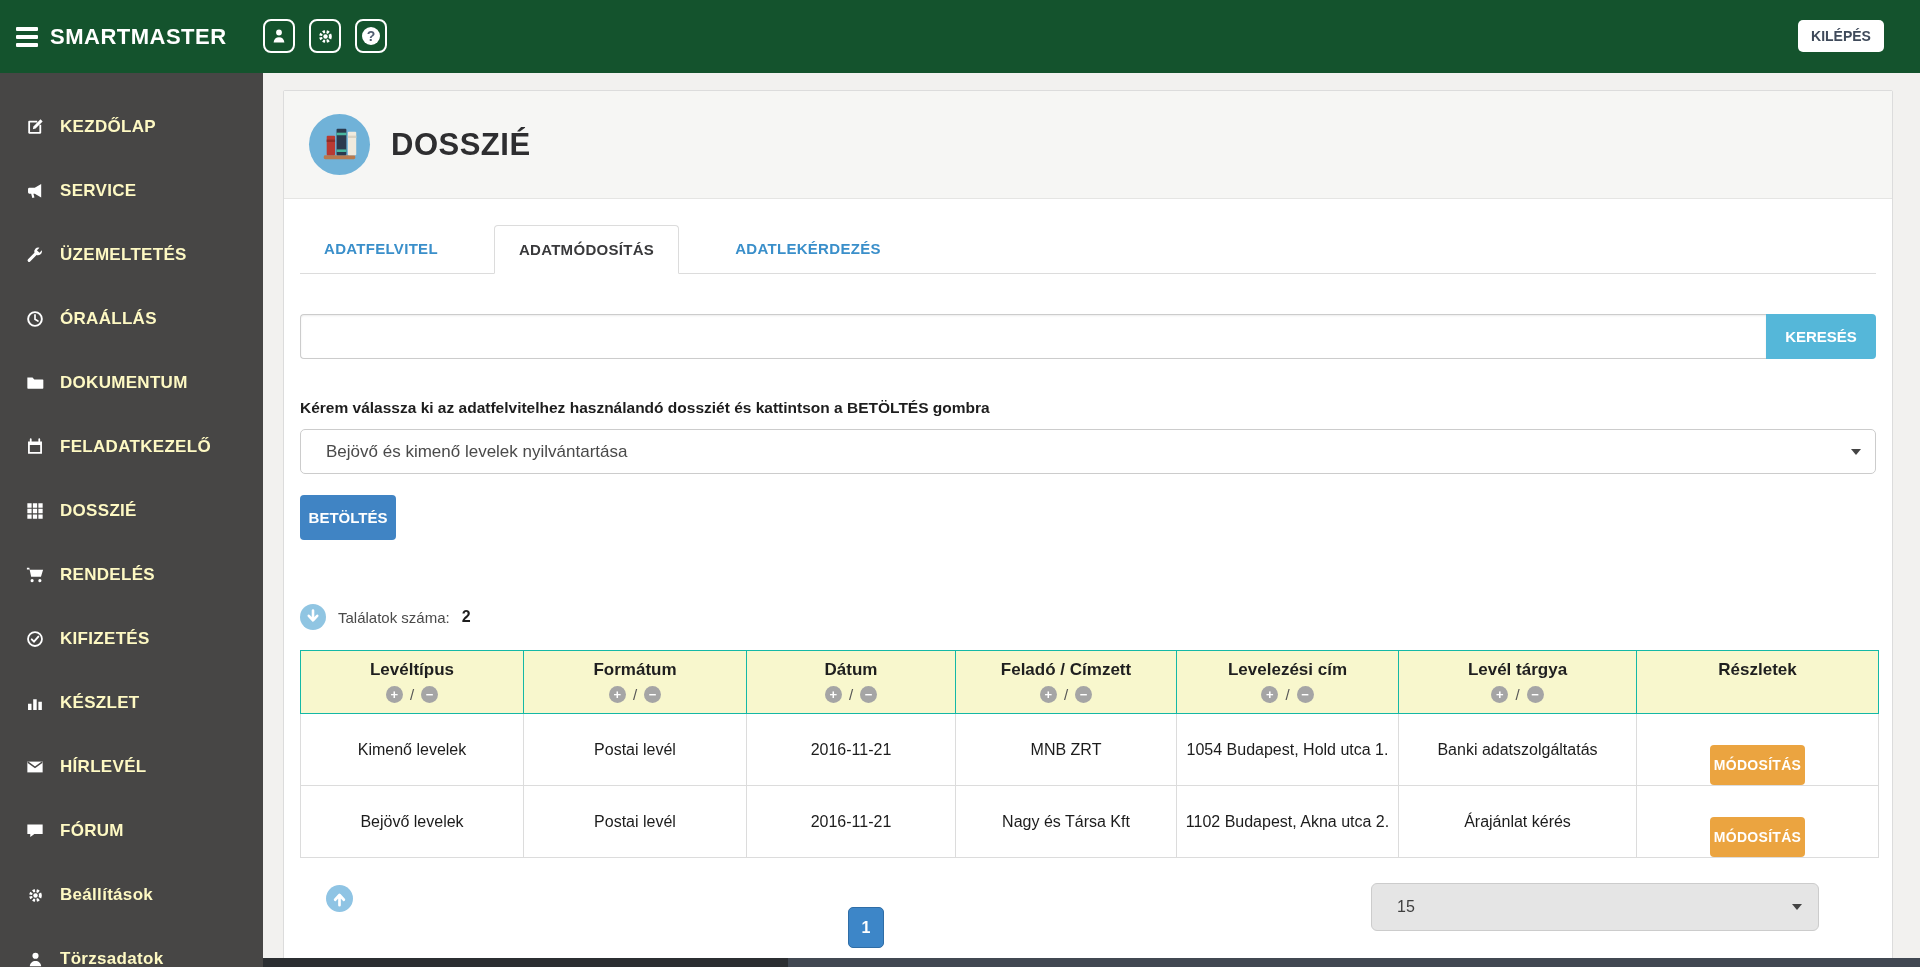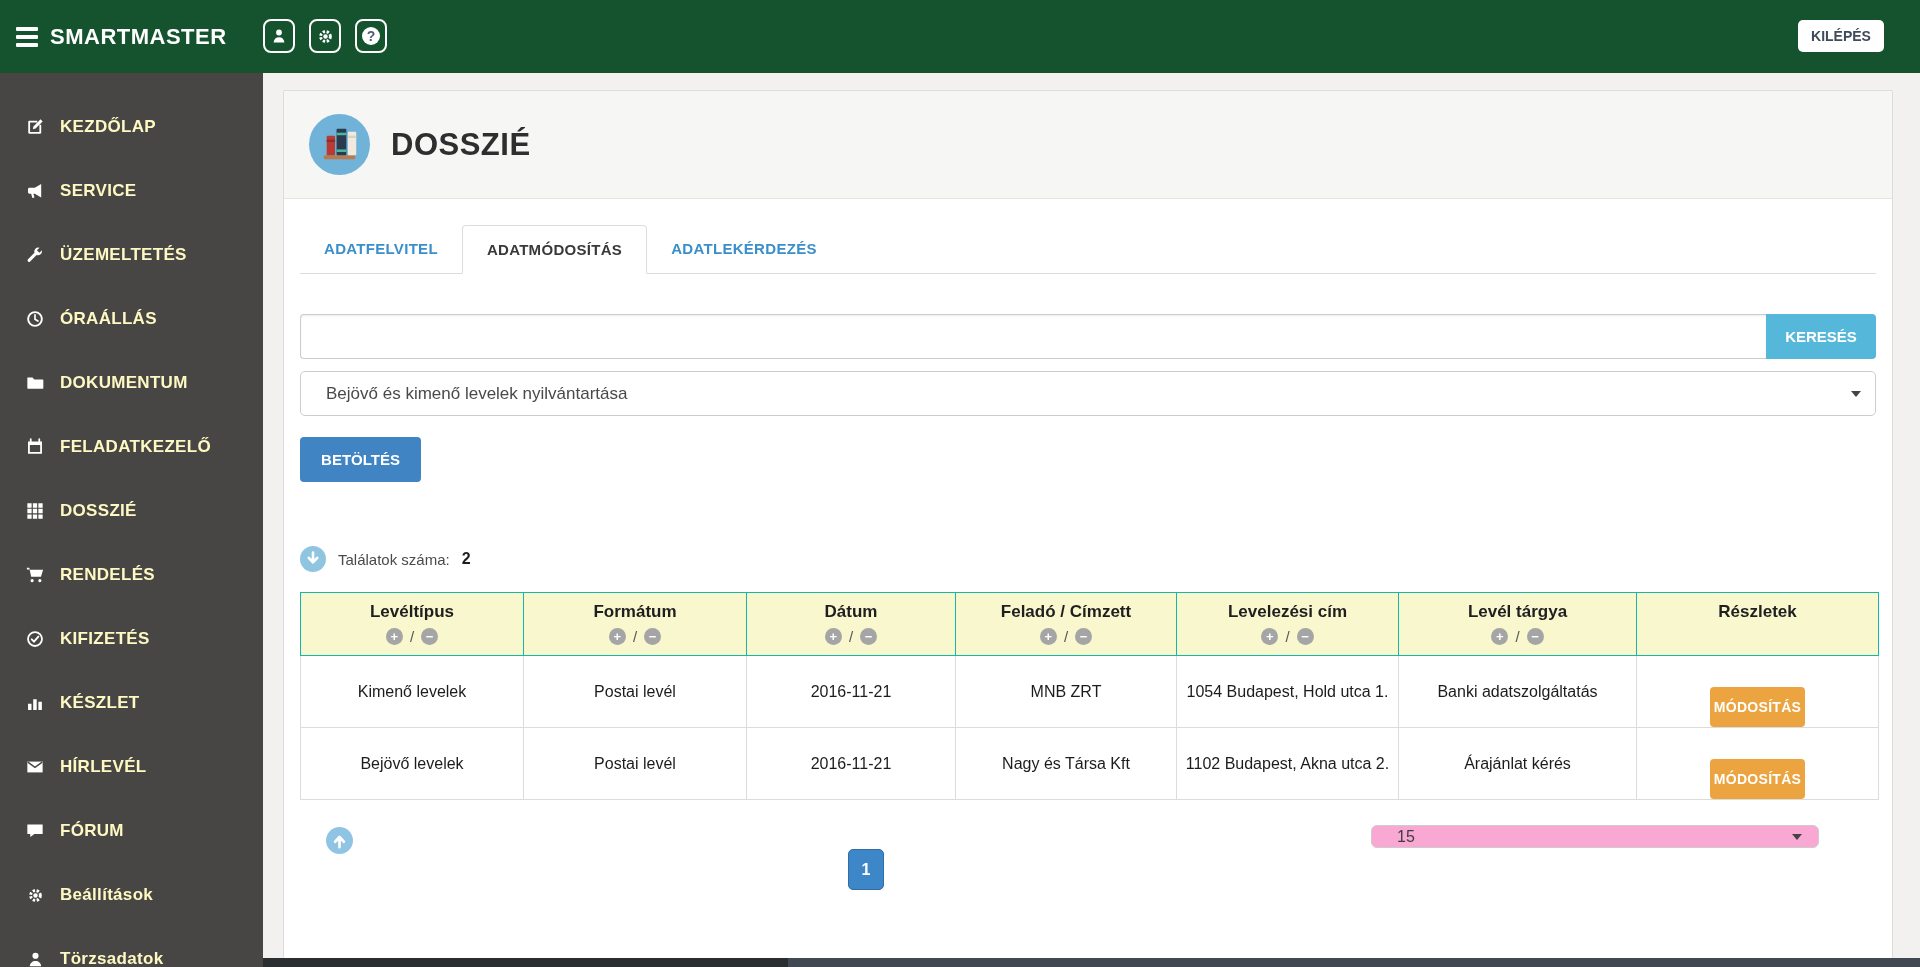--- a/index.html
+++ b/index.html
@@ -34,21 +34,21 @@
 
   
   .main { position: absolute; top: 73px; left: 263px; width: 1657px; height: 894px;
     background: #f2f1ef; overflow: hidden; }
   .panel { position: absolute; left: 20px; top: 17px; width: 1610px; height: 1100px;
     background: #fff; border: 1px solid #dcdcdc; border-radius: 2px; }
   .panel-header { height: 108px; display: flex; align-items: center; gap: 20px;
     padding: 0 24px; background: #f6f6f4; border-bottom: 1px solid #e5e5e3; }
   .page-title { font-size: 31px; font-weight: bold; color: #2e2e30; letter-spacing: 0.5px; }
 
-  .tabs { margin: 26px 16px 0; border-bottom: 1px solid #dcdcdc; display: flex; }
+  .tabs { margin: 26px 16px 0; border-bottom: 1px solid #dcdcdc; display: flex; gap: 32px; }
   .tab { padding: 15px 24px; font-weight: bold; font-size: 15px; color: #3a8fca;
     cursor: pointer; margin-bottom: -1px; letter-spacing: 0.3px; }
   .tab.active { color: #39393b; background: #fff; border: 1px solid #dcdcdc;
     border-bottom: 1px solid #fff; border-radius: 4px 4px 0 0; }
 
   .content { padding: 0 16px; }
   .search-row { display: flex; margin-top: 40px; }
   .search-input { flex: 1; height: 45px; border: 1px solid #ccc; border-right: none;
     border-radius: 4px 0 0 4px; padding: 0 12px; font-size: 16px; color: #333;
     font-family: "Liberation Sans", sans-serif; box-shadow: inset 0 1px 2px rgba(0,0,0,.08); outline: none; }
@@ -56,21 +56,21 @@
     border-radius: 0 4px 4px 0; color: #fff; font-weight: bold; font-size: 15px;
     font-family: "Liberation Sans", sans-serif; cursor: pointer; }
 
   .helper { margin-top: 40px; font-weight: bold; font-size: 15.5px; color: #1d1d1d; }
   .select-box { margin-top: 12px; height: 45px; border: 1px solid #ccc; border-radius: 5px;
     background: #fff; display: flex; align-items: center; justify-content: space-between;
     padding: 0 14px 0 25px; font-size: 17px; color: #4a4a4a; cursor: pointer; text-align: right; }
   .caret { width: 0; height: 0; border-left: 5px solid transparent;
     border-right: 5px solid transparent; border-top: 6px solid #444; }
 
-  .load-btn { margin-top: 21px; width: 121px; height: 45px; background: #4084c4;
+  .load-btn { margin-top: 21px; width: 96px; height: 45px; background: #4084c4;
     border: none; border-radius: 4px; color: #fff; font-weight: bold; font-size: 15px;
     font-family: "Liberation Sans", sans-serif; cursor: pointer; }
 
   .results { margin-top: 64px; display: flex; align-items: center; gap: 12px;
     font-size: 15px; color: #4a4a4a; }
   .results b { color: #1e1e1e; font-size: 16px; }
 
   table.results-table { width: 100%; border-collapse: collapse; margin-top: 20px;
     table-layout: fixed; }
   .results-table th { background: #f8f7cd; border: 1px solid #14b8a6; padding: 9px 6px 10px;
@@ -85,22 +85,22 @@
   .mod-btn { background: #eba440; border: none; border-radius: 4px; color: #fff;
     font-weight: bold; font-size: 14px; padding: 12px 4px; letter-spacing: 0.3px;
     font-family: "Liberation Sans", sans-serif; cursor: pointer; margin-top: 31px; }
 
   .table-footer { position: relative; height: 130px; }
   .up-icon-wrap { position: absolute; left: 26px; top: 27px; cursor: pointer; }
   .page-btn { position: absolute; left: 548px; top: 49px; width: 36px; height: 41px;
     background: #3d86c8; border: 1px solid #2f6da6; border-radius: 5px; color: #fff;
     font-weight: bold; font-size: 16px; display: flex; align-items: center;
     justify-content: center; cursor: pointer; }
-  .size-select { position: absolute; right: 57px; top: 25px; width: 448px; height: 23px;
-    border: 1px solid #ccc; border-radius: 6px; background: #f9a8d4; display: flex;
+  .size-select { position: absolute; right: 57px; top: 25px; width: 448px; height: 48px;
+    border: 1px solid #ccc; border-radius: 6px; background: #e5e5e5; display: flex;
     align-items: center; justify-content: space-between; padding: 0 16px 0 25px;
     font-size: 16px; color: #3f3f3f; cursor: pointer; }
 
   .footer-strip { position: fixed; left: 263px; right: 0; bottom: 0; height: 9px;
     background: #414852; z-index: 40; }
   .footer-strip-dark { position: fixed; left: 263px; width: 525px; bottom: 0; height: 9px;
     background: #2b2e31; z-index: 41; }
 
   svg { display: block; }
 </style>
@@ -286,20 +286,21 @@
       <div class="tab">ADATLEKÉRDEZÉS</div>
     </div>
 
     <div class="content">
 
       <div class="search-row">
         <input class="search-input" type="text" value="" style="">
         <button class="search-btn">KERESÉS</button>
       </div>
 
+      <div class="helper">Kérem válassza ki az adatfelvitelhez használandó dossziét és kattintson a BETÖLTÉS gombra</div>
 
       <div class="select-box">
         <span>Bejövő és kimenő levelek nyilvántartása</span>
         <span class="caret"></span>
       </div>
 
       <button class="load-btn">BETÖLTÉS</button>
 
       <div class="results">
         <span class="up-down">

